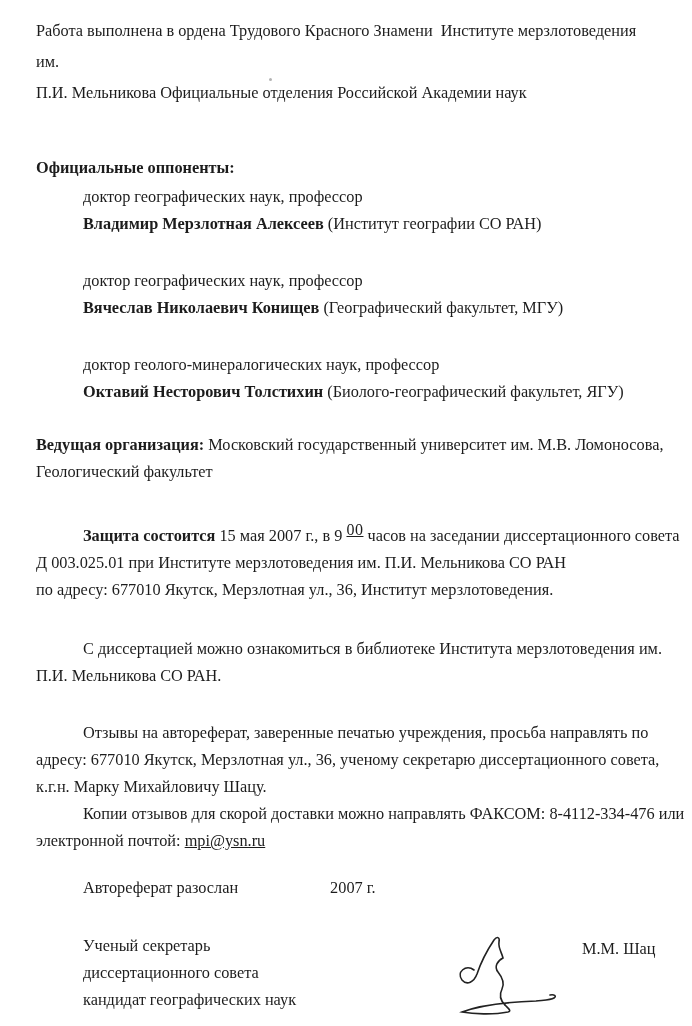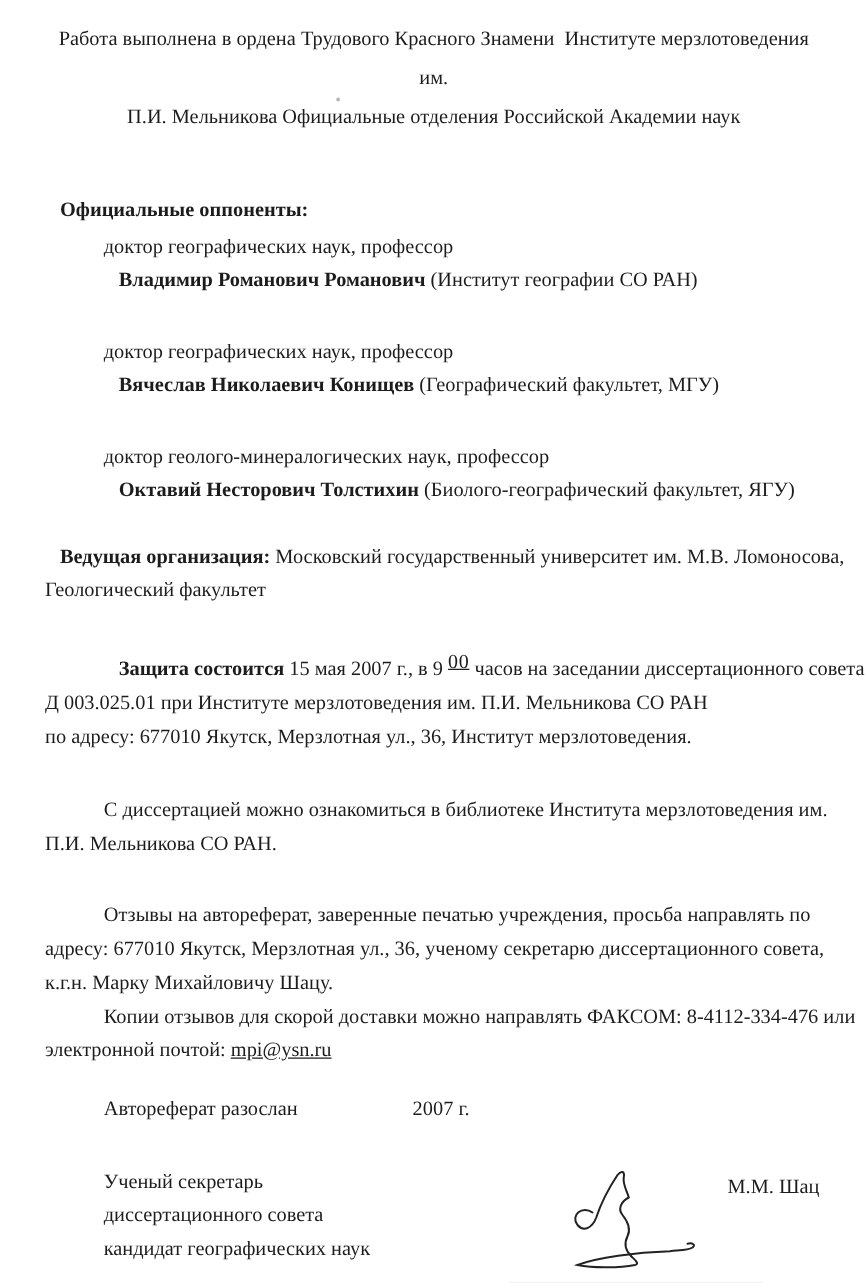--- a/index.html
+++ b/index.html
@@ -11,22 +11,22 @@
     background: #ffffff;
     color: #1c1c1c;
     font-family: "Liberation Serif", "DejaVu Serif", serif;
     font-size: 16.3px;
     line-height: 27px;
     overflow: hidden;
     box-sizing: border-box;
     padding: 0 34px 0 36px;
   }
   .line { white-space: nowrap; }
-  .center { text-align: center; white-space: pre-wrap; }
-  .bold { font-weight: bold; margin-left: 12px; }
+  .center { white-space: pre-wrap; }
+  .bold { font-weight: bold; }
   .indent { padding-left: 47px; }
   .header { padding-top: 15px; line-height: 31px; }
   .sec-opponents { margin-top: 46px; }
   .opp-group { margin-top: 2px; }
   .opp-group + .opp-group { margin-top: 30px; }
   .sec-leading { margin-top: 26px; }
   .sec-defense { margin-top: 31px; }
   .sec-library { margin-top: 32px; }
   .sec-feedback { margin-top: 30px; }
   .sec-distribution { margin-top: 20px; }
@@ -69,21 +69,21 @@
     <div class="center">П.И. Мельникова Официальные отделения Российской Академии наук</div>
   </div>
 
   <div class="artifact-dot"></div>
 
   <section class="sec-opponents">
     <div class="line bold">Официальные оппоненты:</div>
 
     <div class="opp-group">
       <div class="line indent">доктор географических наук, профессор</div>
-      <div class="line indent"><span class="bold">Владимир Романович Романович</span><span> (Институт географии СО РАН)</span></div>
+      <div class="line indent"><span class="bold">Владимир Мерзлотная Алексеев</span><span> (Институт географии СО РАН)</span></div>
     </div>
 
     <div class="opp-group">
       <div class="line indent">доктор географических наук, профессор</div>
       <div class="line indent"><span class="bold">Вячеслав Николаевич Конищев</span><span> (Географический факультет, МГУ)</span></div>
     </div>
 
     <div class="opp-group">
       <div class="line indent">доктор геолого-минералогических наук, профессор</div>
       <div class="line indent"><span class="bold">Октавий Несторович Толстихин</span><span> (Биолого-географический факультет, ЯГУ)</span></div>

